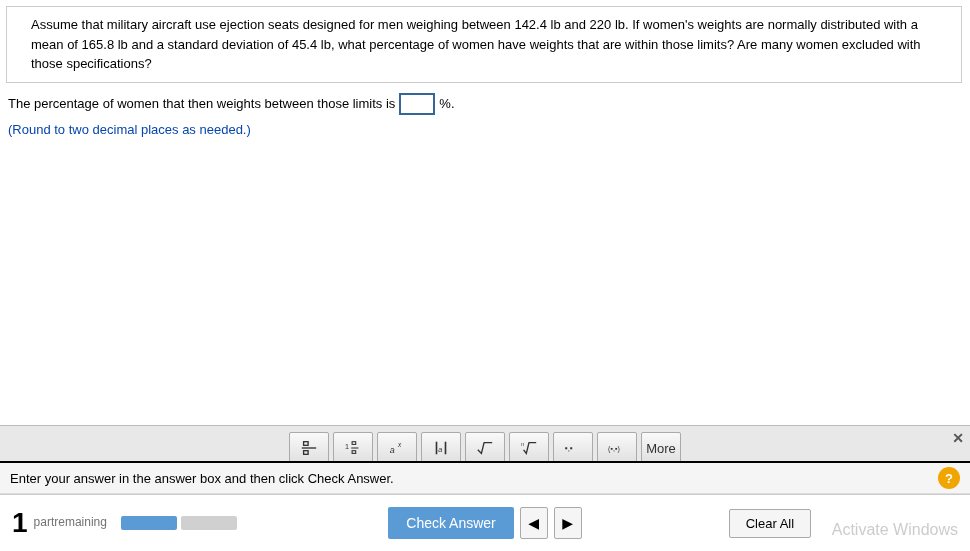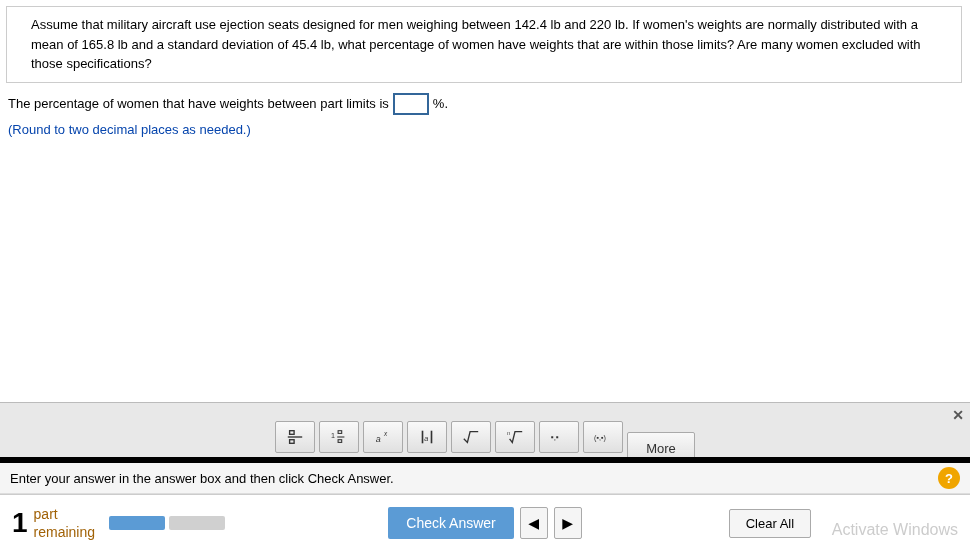--- a/index.html
+++ b/index.html
@@ -80,53 +80,52 @@
       cursor: pointer;
       font-size: 14px;
       display: flex;
       align-items: center;
       justify-content: center;
       border-radius: 2px;
       color: #333;
     }
 
     #more-btn {
-      width: 68px;
+      width: 40px;
       background: linear-gradient(to bottom, #f9f9f9, #e0e0e0);
       border: 1px solid #aaa;
       height: 32px;
       border-radius: 2px;
       cursor: pointer;
       font-size: 13px;
       color: #333;
       display: flex;
       align-items: center;
       justify-content: center;
-      margin-top: 23px;
     }
 
     
     #toolbar-close {
       position: absolute;
       right: 6px;
       top: 4px;
       font-size: 14px;
       color: #555;
       cursor: pointer;
       font-weight: bold;
     }
 
     
     #instruction-bar {
       position: absolute;
       bottom: 57px;
       left: 0;
       right: 0;
       background: #f5f5f5;
-      border-top: 6px solid #000000;
+      border-top: 2px solid #000000;
       border-bottom: 1px solid #ddd;
       padding: 4px 10px;
       display: flex;
       align-items: center;
       justify-content: space-between;
     }
 
     #instruction-text {
       font-size: 13px;
       color: #000;
@@ -169,23 +168,22 @@
 
     #part-number {
       font-size: 28px;
       font-weight: bold;
       color: #000;
       line-height: 1;
     }
 
     #part-labels {
       display: flex;
-      flex-direction: column;
-      font-size: 14px;
-      color: #a16207;
+      font-size: 12px;
+      color: #737373;
       line-height: 1.3;
     }
 
     #progress-bar-container {
       display: flex;
       gap: 4px;
       margin-left: 8px;
       align-items: center;
     }
 
@@ -267,21 +265,21 @@
   </style>
 </head>
 <body>
 
 <div id="question-area">
   <p id="question-text">Assume that military aircraft use ejection seats designed for men weighing between 142.4 lb and 220 lb. If women's weights are normally distributed with a mean of 165.8 lb and a standard deviation of 45.4 lb, what percentage of women have weights that are within those limits? Are many women excluded with those specifications?</p>
 </div>
 
 <div id="answer-area">
   <div id="answer-line">
-    <span>The percentage of women that have weights between part limits is</span>
+    <span>The percentage of women that then weights between those limits is</span>
     <input id="answer-input" type="text" value="" style="">
     <span>%.</span>
   </div>
   <div id="round-note">(Round to two decimal places as needed.)</div>
 </div>
 
 <div id="math-toolbar-container">
 
   <button class="math-btn" title="Fraction">
     <svg class="icon-svg" viewBox="0 0 20 20" xmlns="http://www.w3.org/2000/svg">

